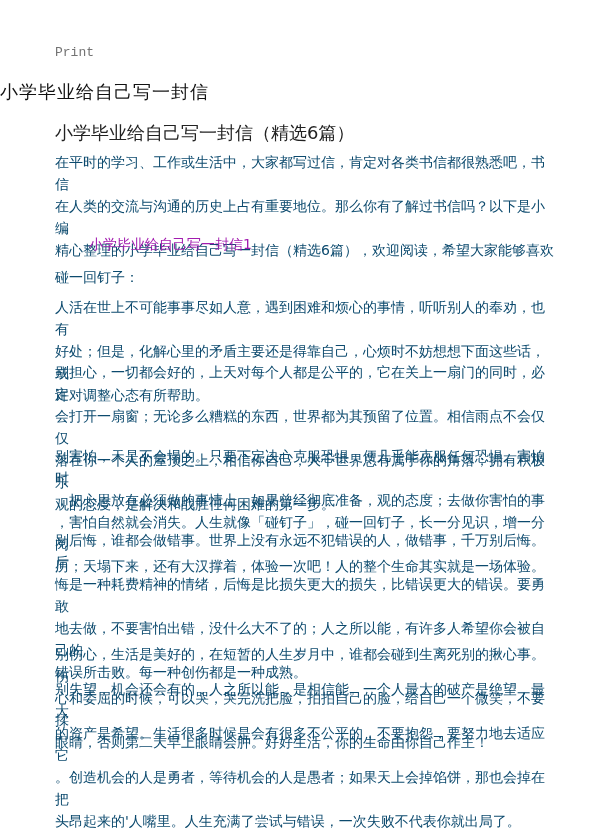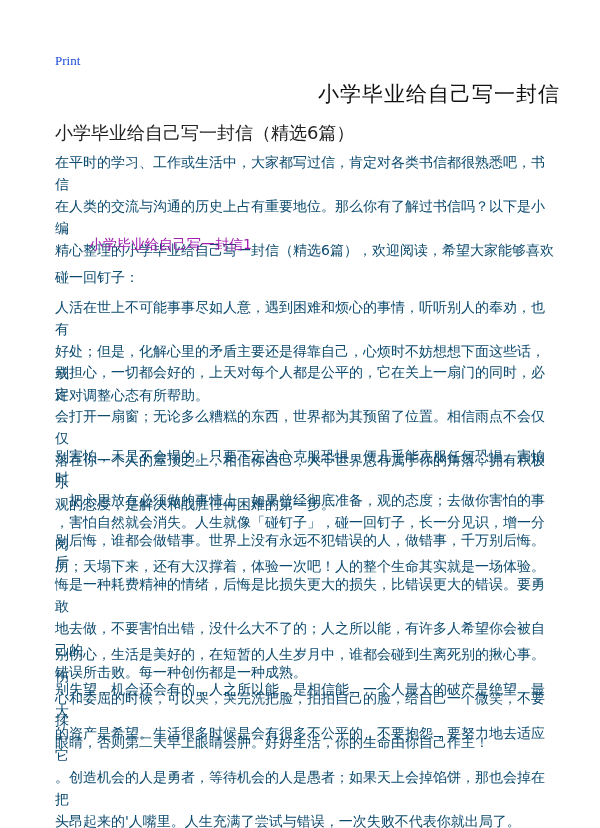--- a/index.html
+++ b/index.html
@@ -1,18 +1,18 @@
 <!DOCTYPE html>
 <html><head>
 <meta charset="utf-8">
 <style>
   html, body { margin:0; padding:0; background:#ffffff; }
   body { width:600px; height:828px; overflow:hidden; position:relative; color:#111; font-family:"DejaVu Sans", sans-serif; }
-  .print { position:absolute; left:55px; top:53px; font-family:Liberation Serif, serif; font-size:13px; color:#1d4ed8; }
-  .title { position:absolute; left:0; width:560px; top:80px; text-align:right; font-size:21px; color:#111; letter-spacing:1px; }
+  .print { position:absolute; left:55px; top:45px; font-family:Liberation Mono, monospace; font-size:13px; color:#737373; }
+  .title { position:absolute; left:0; width:560px; top:80px; text-align:left; font-size:18px; color:#111; letter-spacing:1px; }
   .subtitle { position:absolute; left:55px; top:121px; font-size:18px; color:#222; }
   .para { position:absolute; left:55px; width:500px; font-size:14px; line-height:22px; color:#0c4a6e; white-space:pre-line; }
   .heading { position:absolute; left:55px; font-size:14px; font-weight:normal; color:#a21caf;margin-left:34px; }
 </style>
 </head>
 <body>
 
 <div>
   <div class="print">Print</div>
   <div class="title">小学毕业给自己写一封信</div>

